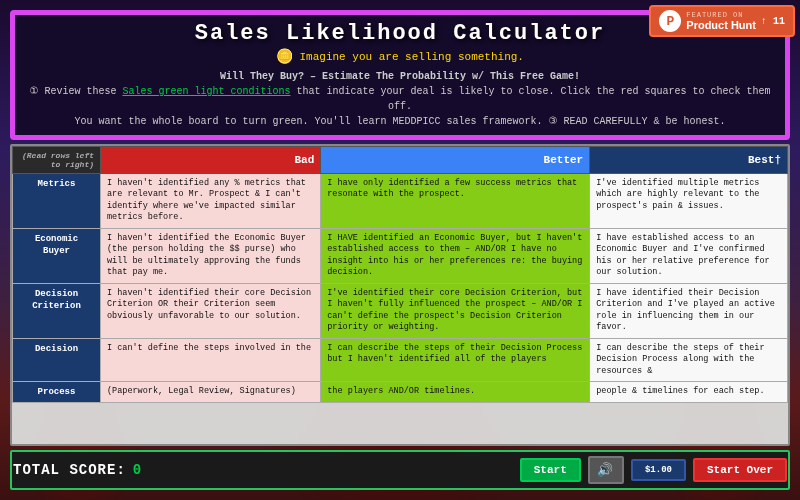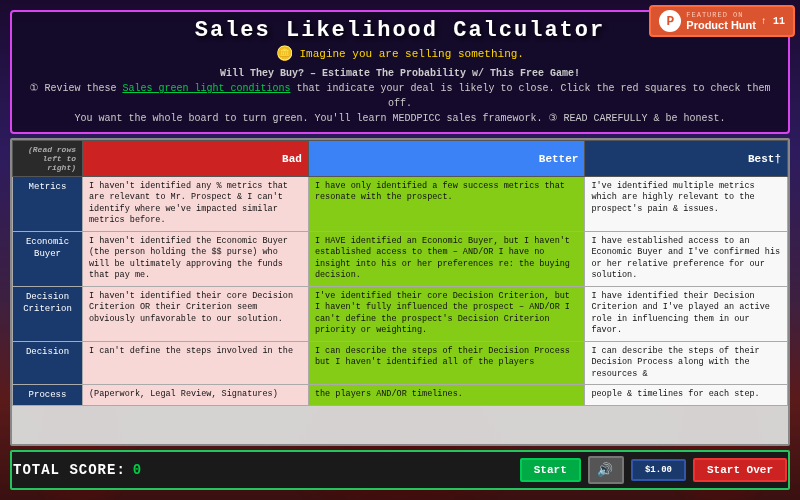--- a/index.html
+++ b/index.html
@@ -87,21 +87,21 @@
       inset: 10px;
       z-index: 10;
       display: flex;
       flex-direction: column;
       gap: 4px;
     }
 
     
     .title-box {
       background: rgba(20, 10, 40, 0.92);
-      border: 2px solid #d946ef;
+      border: 5px solid #d946ef;
       border-radius: 4px;
       padding: 6px 12px;
       text-align: center;
     }
     .title-main {
       font-size: 22px;
       font-weight: bold;
       color: white;
       letter-spacing: 2px;
       font-family: 'Courier New', monospace;
@@ -168,24 +168,24 @@
       border: 1px solid #aaa;
       padding: 4px 6px;
       vertical-align: top;
       font-size: 8.5px;
       line-height: 1.35;
       color: #111;
     }
     tbody tr td:first-child {
       background: #1a3a6e;
       color: white;
-      font-weight: normal;
+      font-weight: bold;
       text-align: center;
       font-size: 9px;
-      width: 70px;
+      width: 88px;
     }
     tbody tr td.bad-cell {
       background: #f8d7d7;
     }
     tbody tr td.better-cell {
       background: #84cc16;
     }
     tbody tr td.best-cell {
       background: #f8f8f8;
     }

